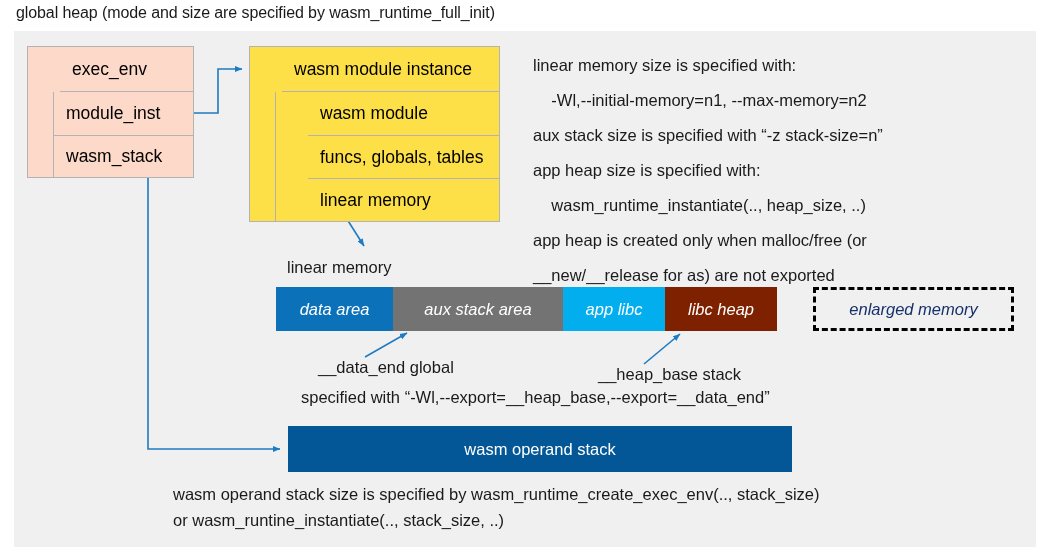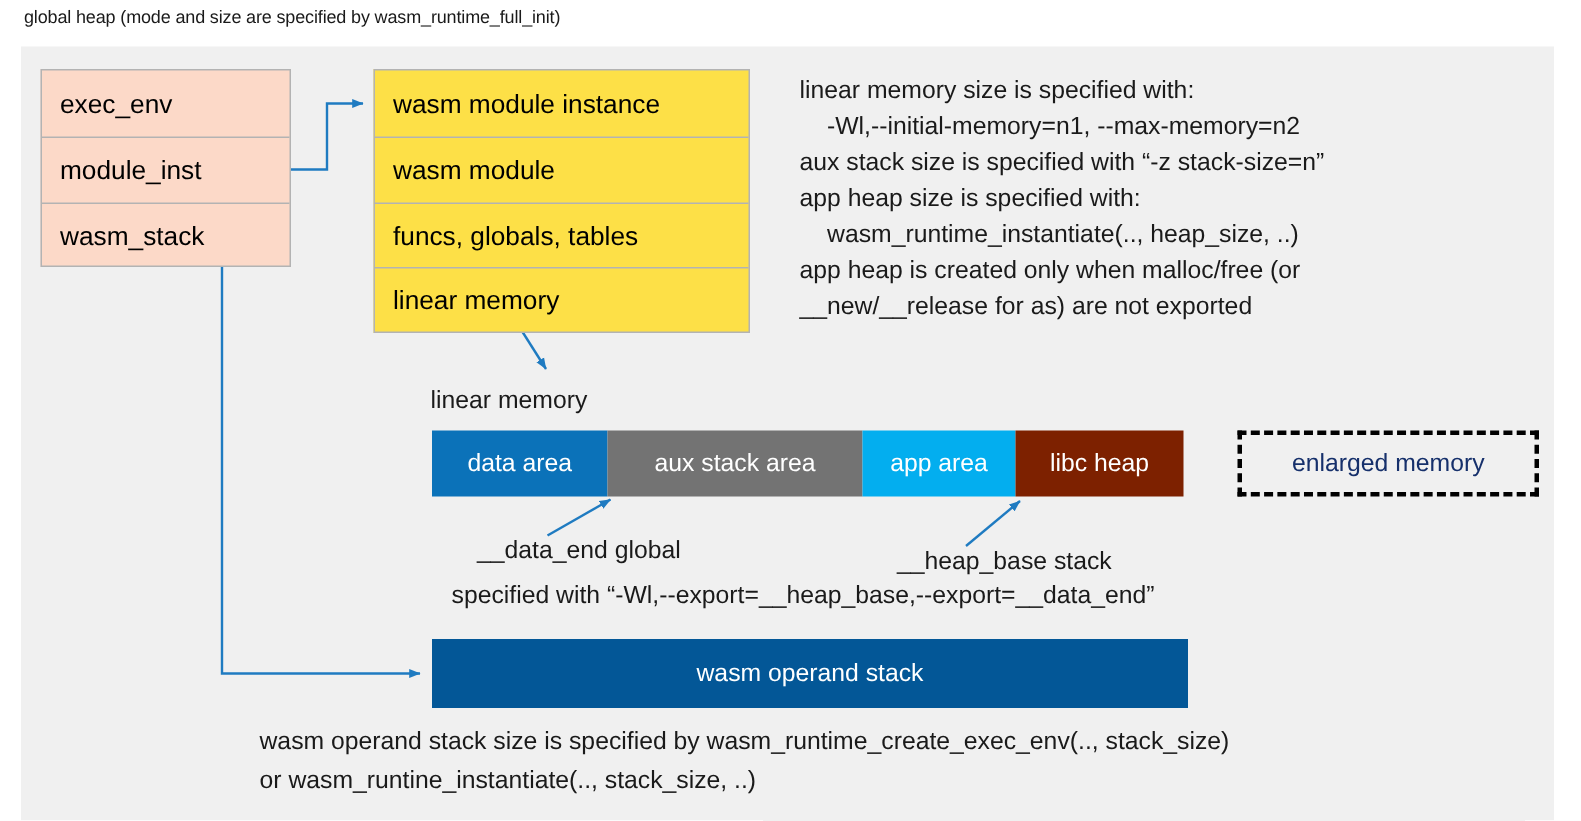--- a/index.html
+++ b/index.html
@@ -15,21 +15,21 @@
     width: 1054px;
     height: 547px;
     background: #ffffff;
     overflow: hidden;
   }
   
   .title {
     position: absolute;
     left: 16px;
     top: 4px;
-    font-size: 12px;
+    font-size: 16px;
     color: #1a1a1a;
     white-space: nowrap;
     letter-spacing: -0.1px;
   }
   
   .panel {
     position: absolute;
     left: 14px;
     top: 31px;
     width: 1022px;
@@ -43,25 +43,25 @@
     box-sizing: border-box;
   }
   .struct .hdr {
     box-sizing: border-box;
     border-bottom: 1px solid #b3b3b3;
     display: flex;
     align-items: center;
     font-size: 17.5px;
     color: #000;
     padding-left: 12px;
+    margin-left: 32px;
   }
   .struct .body {
     display: flex;
     box-sizing: border-box;
-    flex-direction: column;
   }
   .struct .gutter {
     box-sizing: border-box;
     border-right: 1px solid #b3b3b3;
     flex: 0 0 auto;
   }
   .struct .rows {
     flex: 1 1 auto;
     display: flex;
     flex-direction: column;
@@ -93,50 +93,51 @@
 
   
   #wasm-mi {
     left: 249px;
     top: 46px;
     width: 251px;
     height: 176px;
     background: #fce9c6;
   }
   #wasm-mi .hdr { height: 45px; }
-  #wasm-mi .body { height: 129px; }
+  #wasm-mi .body { height: 129px; gap: 32px; }
   #wasm-mi .gutter { width: 26px; }
   #wasm-mi .rows .row { height: 43px; }
 
   
   .note-right {
     position: absolute;
     left: 533px;
     top: 48px;
     width: 500px;
     font-size: 16.5px;
-    line-height: 24px;
+    line-height: 35px;
     color: #1a1a1a;
     white-space: pre;
   }
   
   .lm-label {
     position: absolute;
     left: 287px;
     top: 258px;
     font-size: 16.5px;
     color: #1a1a1a;
   }
   
   #mem-bar {
     position: absolute;
-    left: 288px;
+    left: 276px;
     top: 287px;
     height: 44px;
     display: flex;
+    font-style: italic;
   }
   #mem-bar .seg {
     display: flex;
     align-items: center;
     justify-content: center;
     font-size: 16.5px;
     color: #ffffff;
     box-sizing: border-box;
     white-space: nowrap;
   }
@@ -244,21 +245,21 @@
 app heap size is specified with:
     wasm_runtime_instantiate(.., heap_size, ..)
 app heap is created only when malloc/free (or
 __new/__release for as) are not exported</div>
 
   <div class="lm-label">linear memory</div>
 
   <div id="mem-bar">
     <div class="seg" style="width: 117px; background: rgb(11, 114, 185);">data area</div>
     <div class="seg" style="width: 170px; background: #737373;">aux stack area</div>
-    <div class="seg" style="width: 102px; background: rgb(3, 174, 239);">app area</div>
+    <div class="seg" style="width: 102px; background: rgb(3, 174, 239);">app libc</div>
     <div class="seg" style="width: 112px; background: rgb(125, 33, 0);">libc heap</div>
     <div class="seg dashed" style="width: 201px; margin-left: 36px;">enlarged memory</div>
   </div>
 
   <div class="ann" id="ann-data-end">__data_end global</div>
   <div class="ann" id="ann-heap-base">__heap_base stack</div>
   <div class="ann" id="ann-exported">specified with “-Wl,--export=__heap_base,--export=__data_end”</div>
 
   <div id="operand-stack" style="background: rgb(3, 87, 151);">wasm operand stack</div>
 

